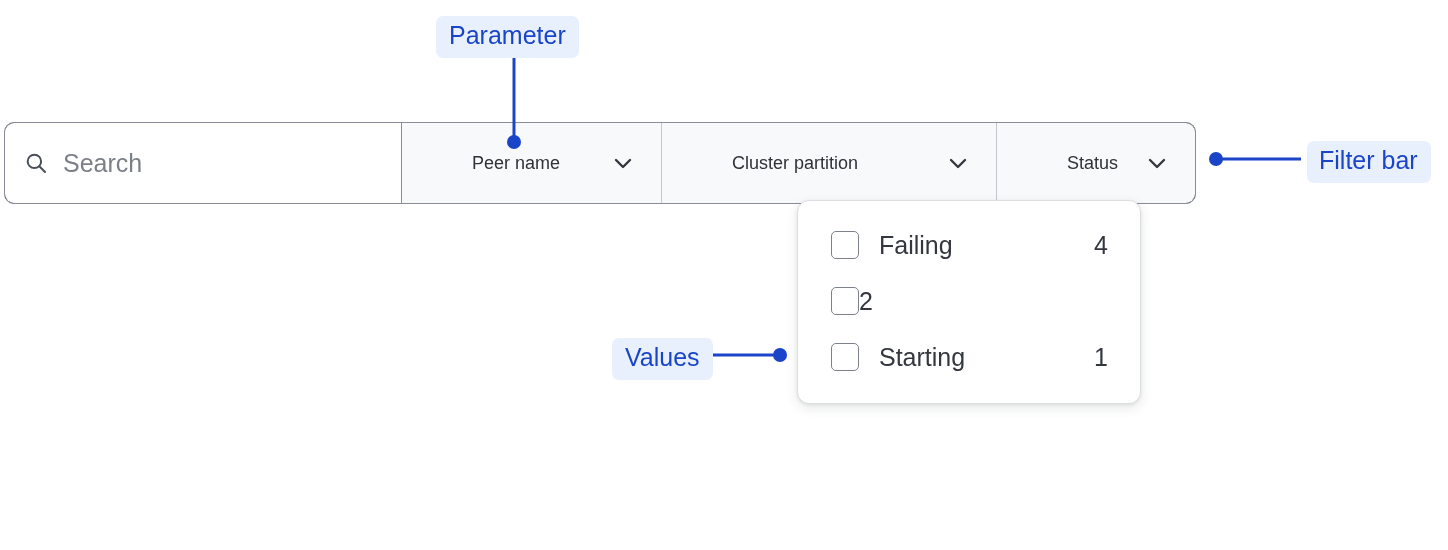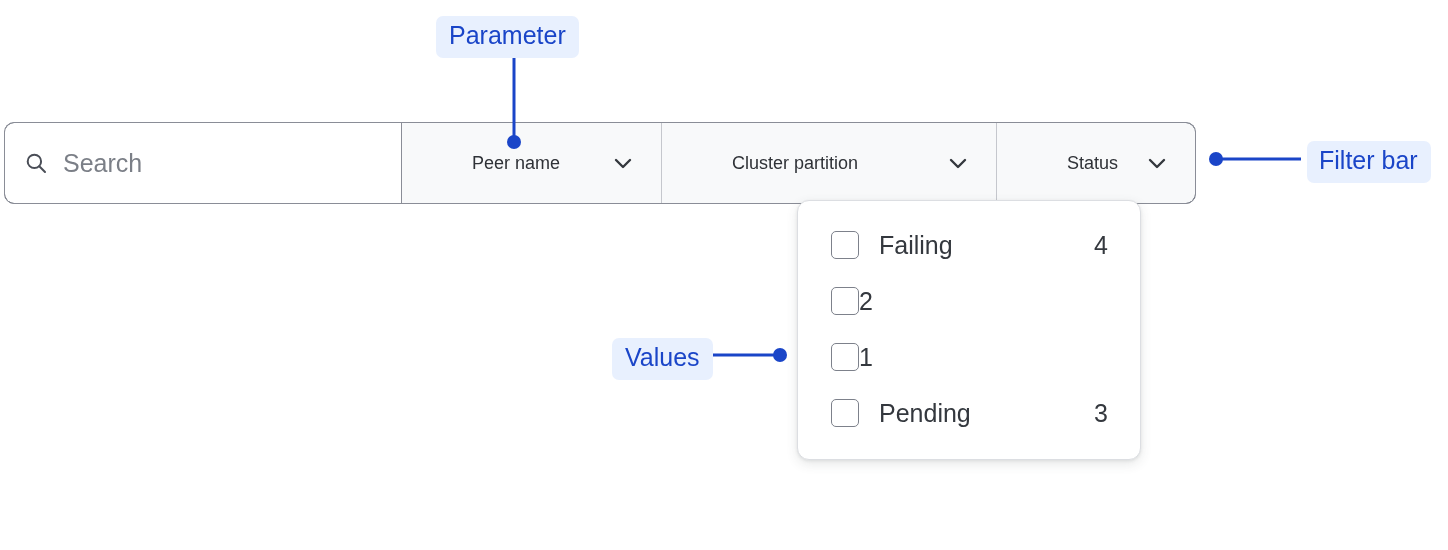--- a/index.html
+++ b/index.html
@@ -209,28 +209,24 @@
     <span class="vcount">4</span>
   </div>
 
   <div class="value-row">
     <span class="cbox"></span>
     <span class="vcount">2</span>
   </div>
 
   <div class="value-row">
     <span class="cbox"></span>
+    <span class="vlabel">Starting</span>
     <span class="vcount">1</span>
   </div>
 
-  <div class="value-row">
-    <span class="cbox"></span>
-    <span class="vlabel">Pending</span>
-    <span class="vcount">3</span>
-  </div>
 
 </div>
 
 <svg class="anno-svg">
 
   <line x1="514" y1="52" x2="514" y2="142" stroke="#1a45c8" stroke-width="3"></line>
   <circle cx="514" cy="142" r="7" fill="#1a45c8"></circle>
 
   <line x1="700" y1="355" x2="776" y2="355" stroke="#1a45c8" stroke-width="3"></line>
   <circle cx="780" cy="355" r="7" fill="#1a45c8"></circle>

